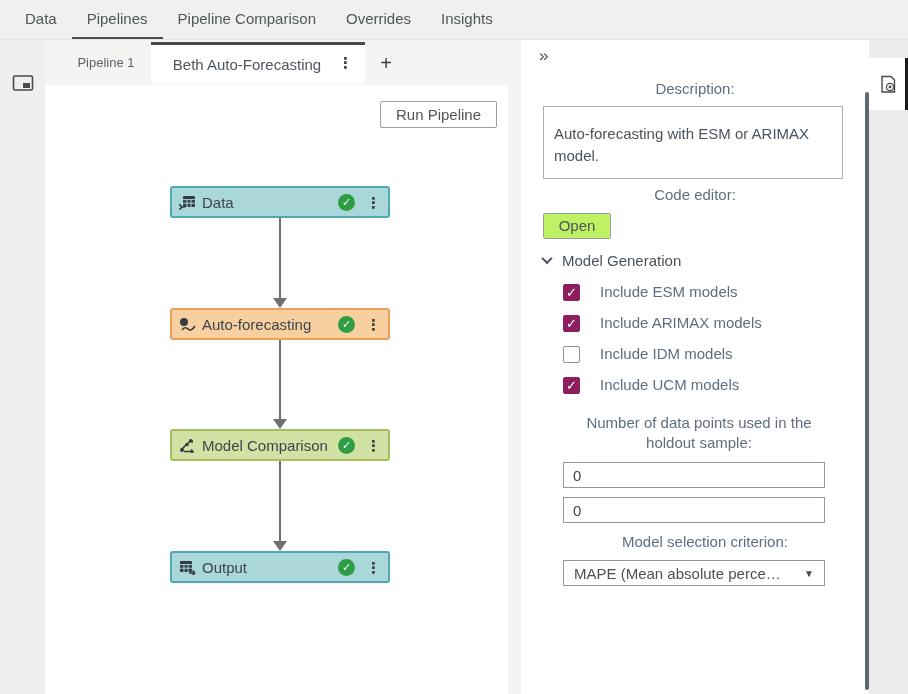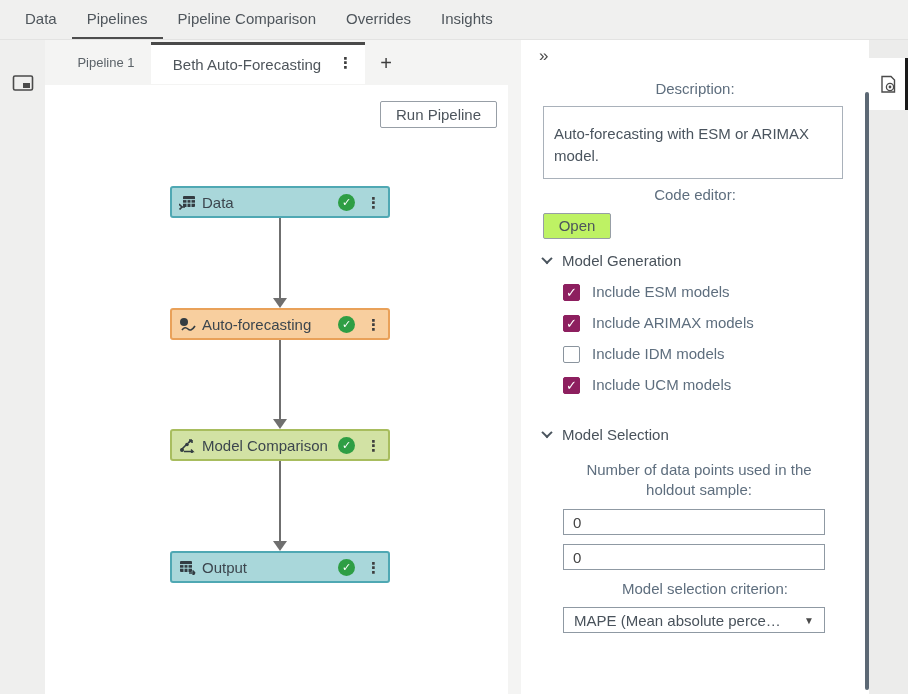--- a/index.html
+++ b/index.html
@@ -58,21 +58,21 @@
   .rcontent { position:absolute; left:22px; top:0; width:304px; }
   .flabel { font-size:15px; color:#5e6e7e; line-height:1.35;text-align:center; }
   .desc-box { margin-top:7px; width:300px; height:73px; border:1px solid #a9b1ba; padding:16px 10px;
     font-size:15px; line-height:1.45; color:#4a545e; cursor:text; }
   .openbtn { margin-top:7px; width:68px; height:26px; background:#bef264; border:1px solid #979ea6;
     border-radius:2px; font-size:15px; color:#4d555d; cursor:pointer; display:flex; align-items:center; justify-content:center; }
   .sechead { display:flex; align-items:center; gap:11px; font-size:15px; color:#49525b; cursor:pointer; }
   .chev { width:8px; height:8px; border-left:2px solid #4a545e; border-bottom:2px solid #4a545e;
     transform:rotate(-45deg) translate(1px,-1px); }
   .indent { margin-left:20px; }
-  .cbrow { display:flex; align-items:center; gap:12px; height:20px; margin-bottom:11px; }
+  .cbrow { display:flex; align-items:center; gap:20px; height:20px; margin-bottom:11px; }
   .cb { width:17px; height:17px; border:1px solid #8a949e; border-radius:2px; background:#fff;
     position:relative; cursor:pointer; flex:0 0 auto; }
   .cb.checked { background:#8d1f5f; border-color:#8d1f5f; }
   .cb.checked::after { content:"✓"; position:absolute; left:2px; top:0px; color:#fff; font-size:13px; font-weight:bold; line-height:15px; }
   .tinput { margin-top:9px; width:262px; height:26px; border:1px solid #8f99a3; background:#fff;
     font-size:15px; color:#444; padding:0 9px; font-family:"Liberation Sans","DejaVu Sans",sans-serif; }
   .dropdown { margin-top:8px; width:262px; height:26px; border:1px solid #8f99a3; background:#fff;
     display:flex; align-items:center; padding:0 10px; cursor:pointer; }
   .dropdown .dval { flex:1; font-size:15px; color:#49525b; white-space:nowrap; overflow:hidden; }
   .dropdown .darr { font-size:10px; color:#4a4a4a; }
@@ -216,24 +216,20 @@
         <div class="cbrow">
           <span class="cb"></span>
           <span class="flabel">Include IDM models</span>
         </div>
         <div class="cbrow">
           <span class="cb checked"></span>
           <span class="flabel">Include UCM models</span>
         </div>
       </div>
 
-      <div class="sechead" style="margin-top:30px;">
-        <span class="chev"></span>
-        <span>Model Selection</span>
-      </div>
 
       <div class="indent">
         <div class="flabel" style="margin-top:17px;width:272px;">Number of data points used in the holdout sample:</div>
         <input class="tinput" readonly="" value="0" style="">
 
         <input class="tinput" readonly="" value="0" style="">
 
         <div class="flabel" style="margin-top:9px;">Model selection criterion:</div>
         <div class="dropdown">
           <span class="dval">MAPE (Mean absolute perce…</span>

